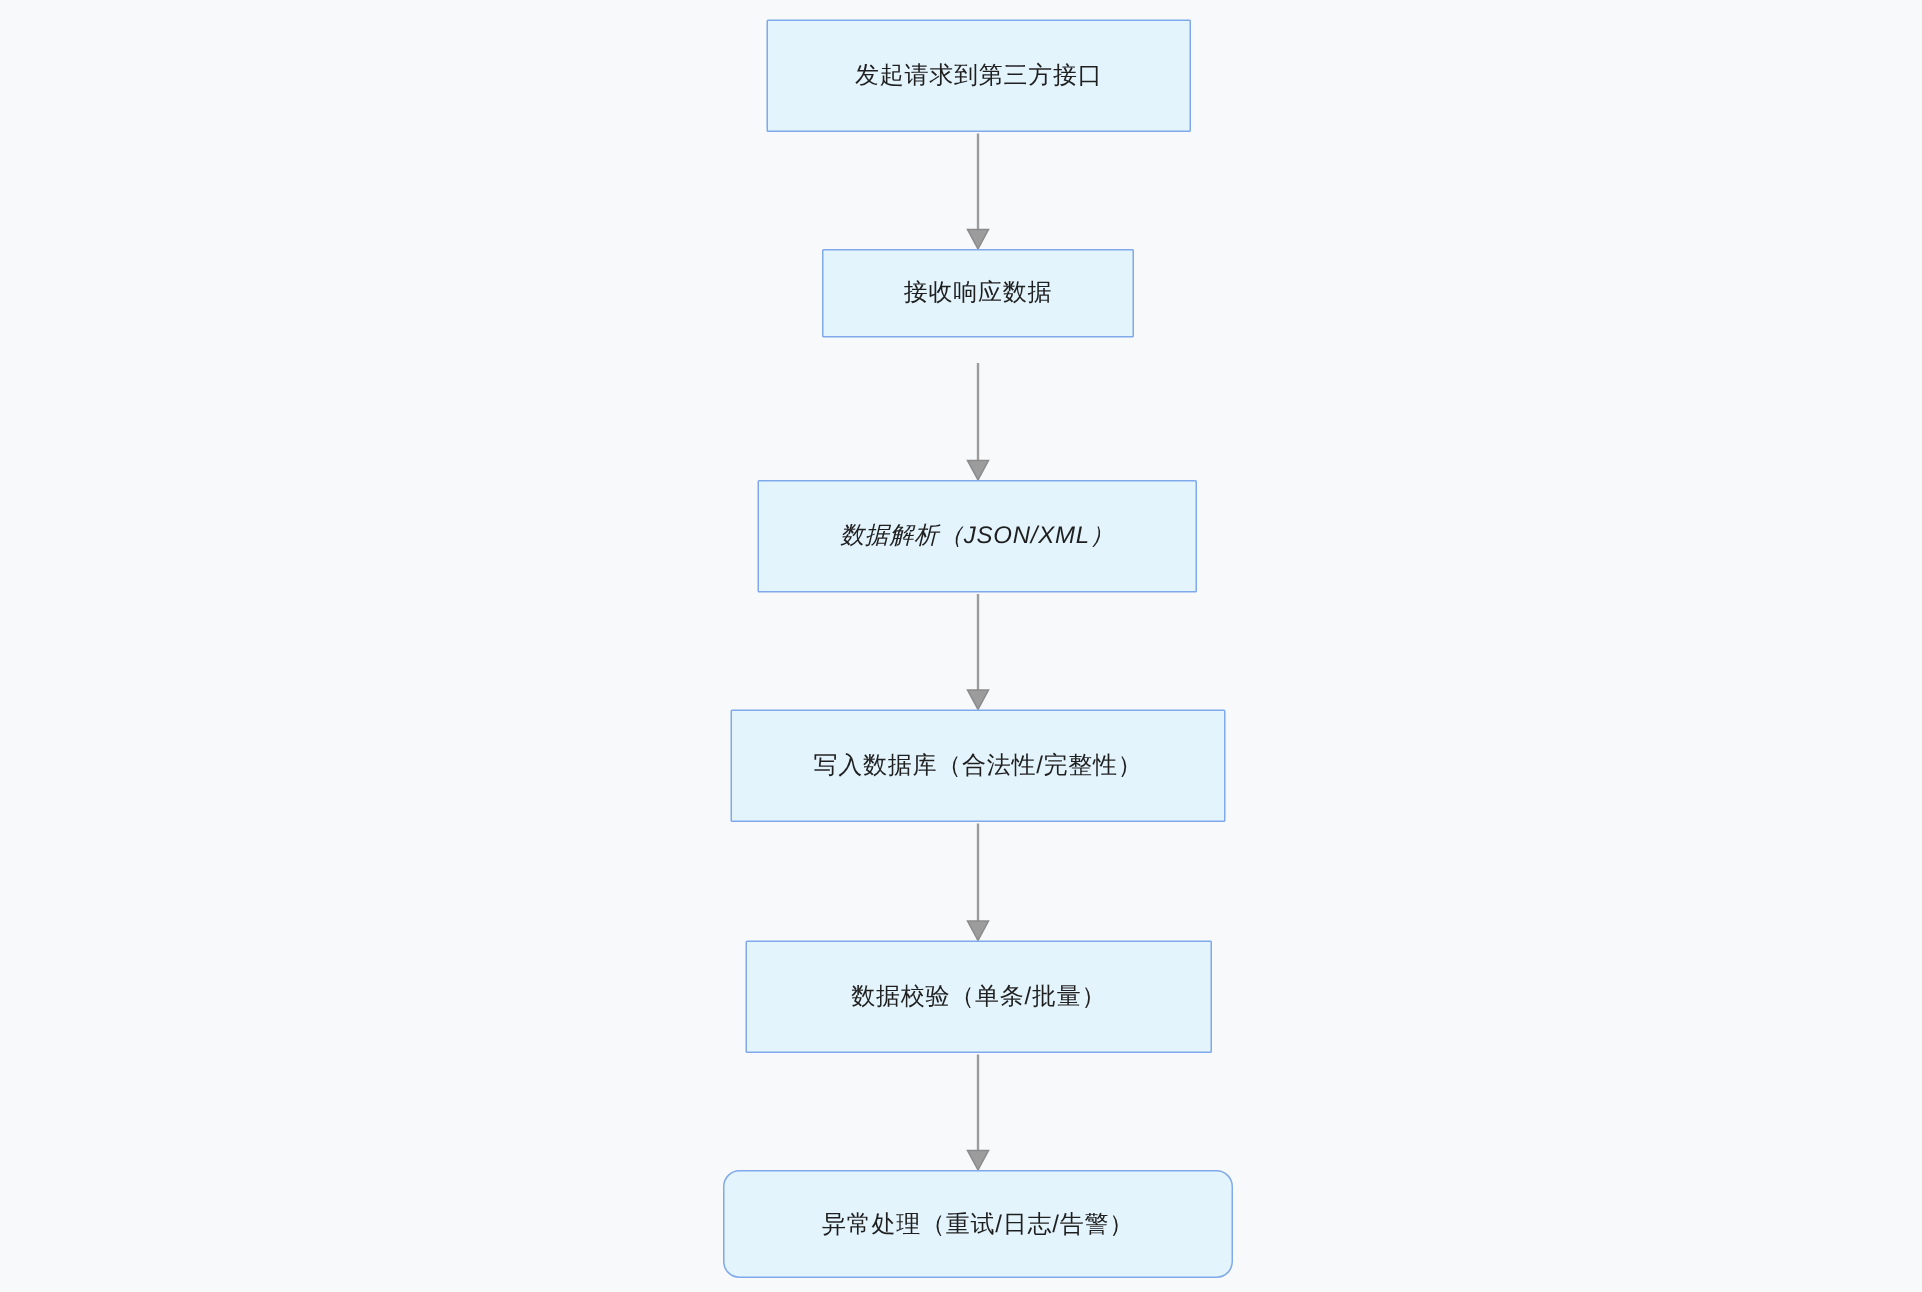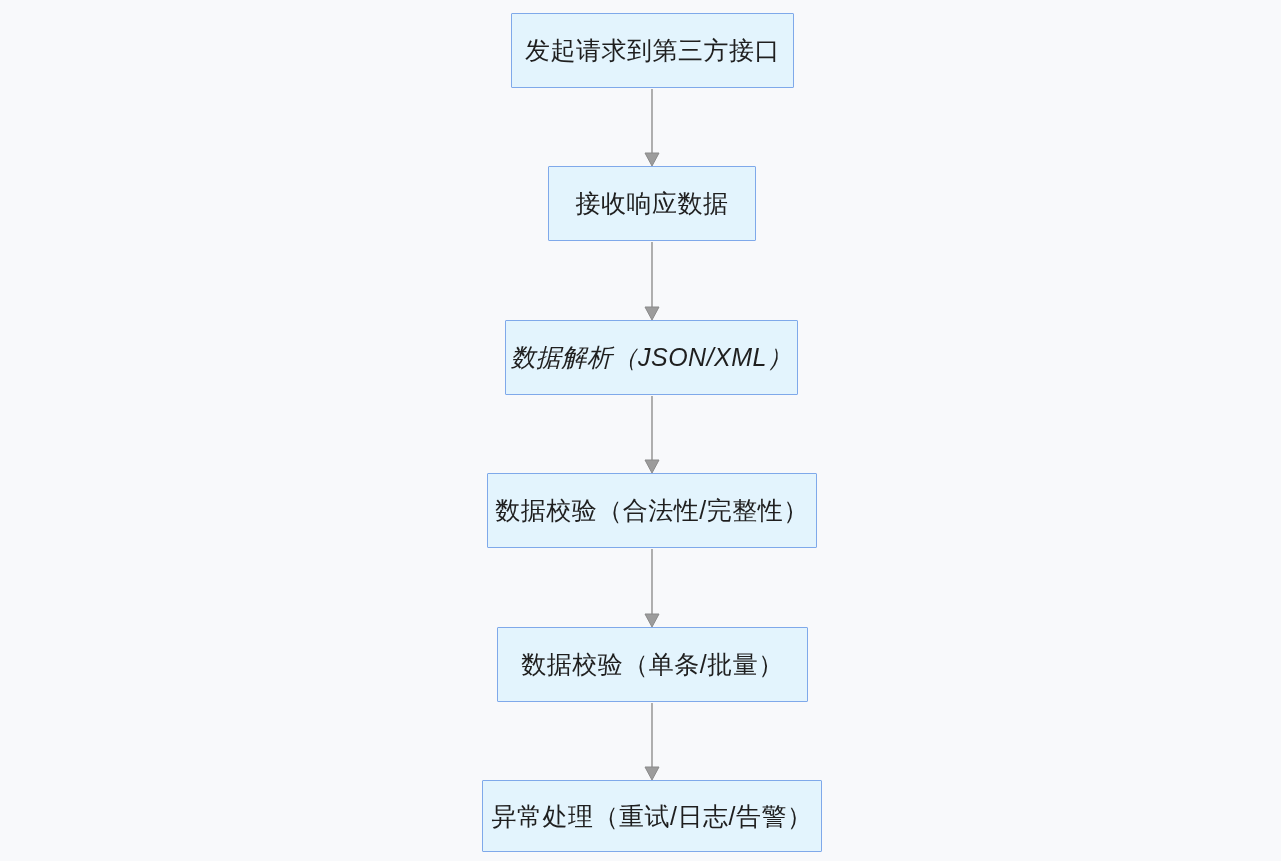--- a/index.html
+++ b/index.html
@@ -37,30 +37,30 @@
   }
   .node{
     position:absolute;
     display:flex;
     align-items:center;
     justify-content:center;
     background:var(--node-fill);
     border:1.6px solid var(--node-border);
     border-radius:1px;
     color:var(--text);
-    font-size:25px;
+    font-size:16px;
     text-align:center;
     letter-spacing:0.5px;
   }
   .n1{left:511px;top:13px;width:283px;height:75px;}
-  .n2{left:548px;top:166px;width:208px;height:75px;}
+  .n2{left:548px;top:166px;width:208px;height:59px;}
   .n3{left:505px;top:320px;width:293px;height:75px;font-style:italic;}
   .n4{left:487px;top:473px;width:330px;height:75px;}
   .n5{left:497px;top:627px;width:311px;height:75px;}
-  .n6{left:482px;top:780px;width:340px;height:72px;}
+  .n6{left:482px;top:780px;width:340px;height:72px;border-radius:11px;}
 </style>
 </head>
 <body>
 
 <div class="canvas">
 
   <svg class="edges" viewBox="0 0 1281 861" xmlns="http://www.w3.org/2000/svg">
     <g>
       <line x1="652" y1="89" x2="652" y2="154"></line>
       <polygon points="645,153 659,153 652,166"></polygon>
@@ -86,21 +86,21 @@
   <div class="node n1">
     <span>发起请求到第三方接口</span>
   </div>
   <div class="node n2">
     <span>接收响应数据</span>
   </div>
   <div class="node n3">
     <span>数据解析（JSON/XML）</span>
   </div>
   <div class="node n4">
-    <span>数据校验（合法性/完整性）</span>
+    <span>写入数据库（合法性/完整性）</span>
   </div>
   <div class="node n5">
     <span>数据校验（单条/批量）</span>
   </div>
   <div class="node n6">
     <span>异常处理（重试/日志/告警）</span>
   </div>
 
 </div>
 

